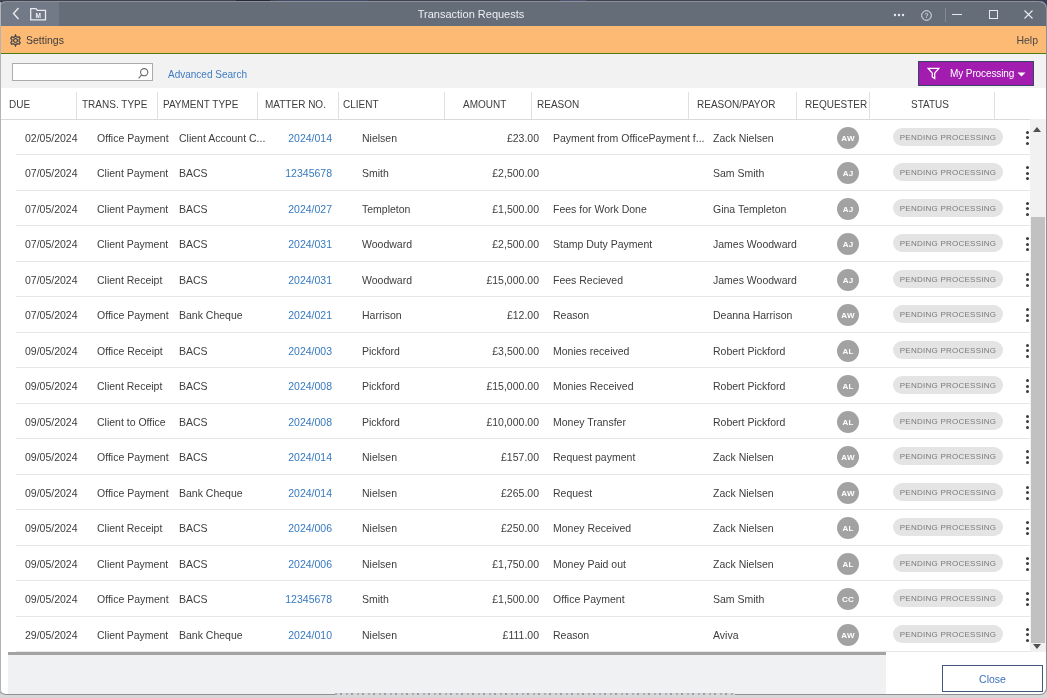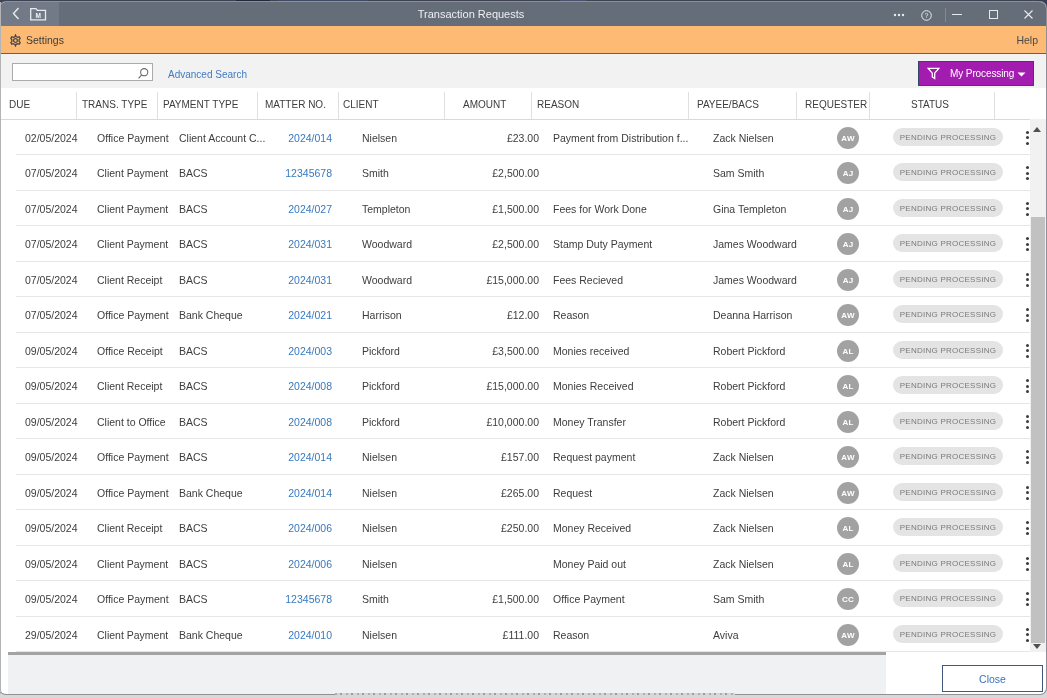--- a/index.html
+++ b/index.html
@@ -117,42 +117,42 @@
     </div>
   </div>
   <div class="abs" id="thead">
     <span class="h" style="left:9px">DUE</span>
     <span class="h" style="left:82px">TRANS. TYPE</span>
     <span class="h" style="left:163px">PAYMENT TYPE</span>
     <span class="h" style="left:265px">MATTER NO.</span>
     <span class="h" style="left:343px">CLIENT</span>
     <span class="h" style="left:463px">AMOUNT</span>
     <span class="h" style="left:537px">REASON</span>
-    <span class="h" style="left:697px">PAYEE/BACS</span>
+    <span class="h" style="left:697px">REASON/PAYOR</span>
     <span class="h" style="left:805px">REQUESTER</span>
     <span class="h" style="left:911px">STATUS</span>
     <span class="vsep" style="left:76px"></span>
     <span class="vsep" style="left:157px"></span>
     <span class="vsep" style="left:257px"></span>
     <span class="vsep" style="left:338px"></span>
     <span class="vsep" style="left:444px"></span>
     <span class="vsep" style="left:531px"></span>
     <span class="vsep" style="left:688px"></span>
     <span class="vsep" style="left:796px"></span>
     <span class="vsep" style="left:869px"></span>
     <span class="vsep" style="left:994px"></span>
   </div>
 <div class="row" style="top:117.5px">
 <span class="c due">02/05/2024</span>
       <span class="c tt">Office Payment</span>
       <span class="c pt">Client Account C...</span>
       <span class="c mn">2024/014</span>
       <span class="c cl">Nielsen</span>
       <span class="c amt">£23.00</span>
-      <span class="c rsn">Payment from Distribution f...</span>
+      <span class="c rsn">Payment from OfficePayment f...</span>
       <span class="c pay">Zack Nielsen</span>
 <span class="av">AW</span>
 <span class="pill">PENDING PROCESSING</span>
 <span class="dots">
         <i></i>
         <i></i>
         <i></i>
       </span>
 </div>
 <div class="row" style="top:153.0px">
@@ -340,20 +340,21 @@
         <i></i>
         <i></i>
       </span>
 </div>
 <div class="row" style="top:543.5px">
 <span class="c due">09/05/2024</span>
       <span class="c tt">Client Payment</span>
       <span class="c pt">BACS</span>
       <span class="c mn">2024/006</span>
       <span class="c cl">Nielsen</span>
+      <span class="c amt">£1,750.00</span>
       <span class="c rsn">Money Paid out</span>
       <span class="c pay">Zack Nielsen</span>
 <span class="av">AL</span>
 <span class="pill">PENDING PROCESSING</span>
 <span class="dots">
         <i></i>
         <i></i>
         <i></i>
       </span>
 </div>

